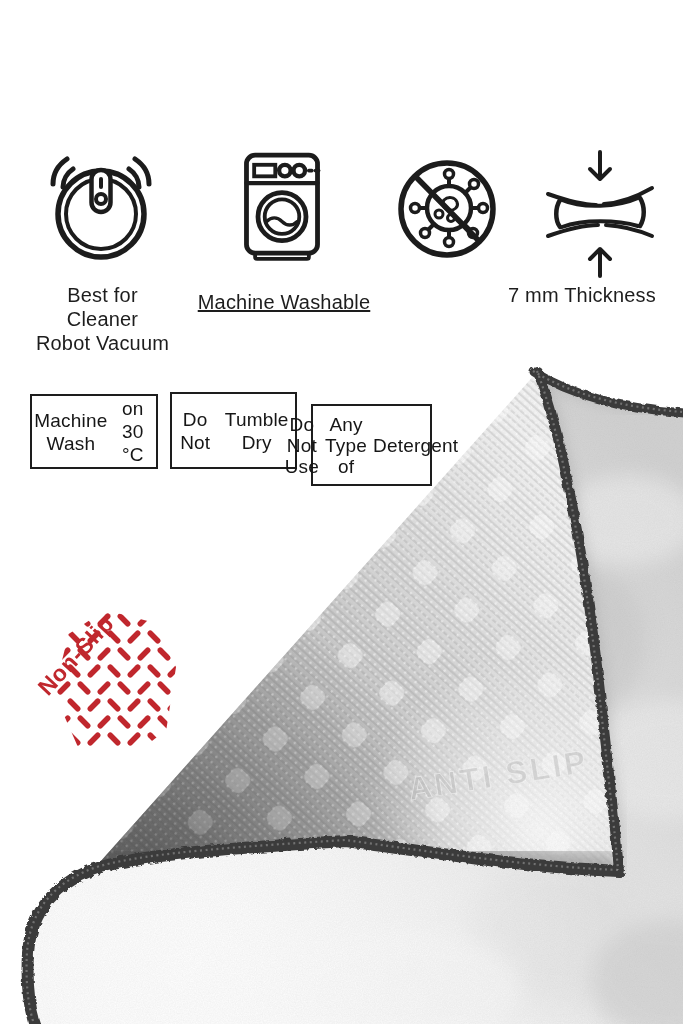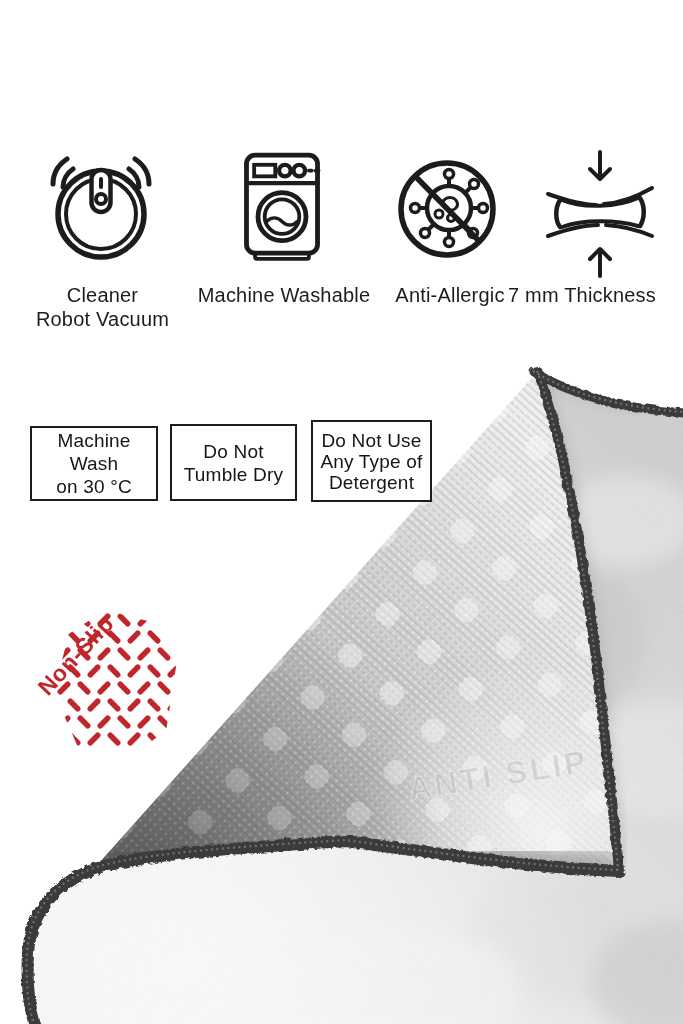--- a/index.html
+++ b/index.html
@@ -8,22 +8,22 @@
     font-family:"Liberation Sans",sans-serif;color:#1b1b1b;
   }
   .abs{position:absolute;}
   svg{display:block;}
   .feature-label{
     position:absolute;text-align:center;font-size:20px;line-height:24px;
     letter-spacing:.2px;color:#1d1d1d;
   }
   .care-box{
     position:absolute;border:2.5px solid #1d1d1d;background:#ffffff;
-    display:flex;flex-direction:column;justify-content:center;align-items:center;
-    text-align:center;font-size:19px;line-height:23px;color:#161616;letter-spacing:.2px;margin-top:32px;
+    display:flex;flex-direction:row;justify-content:center;align-items:center;
+    text-align:center;font-size:19px;line-height:23px;color:#161616;letter-spacing:.2px;
   }
   .care-box.small{line-height:21px;}
   .nonslip-label{
     position:absolute;left:6px;top:642px;width:140px;text-align:center;
     font-size:23px;font-weight:bold;letter-spacing:.5px;
     transform:rotate(-47deg);color:var(--accent,#c0272d);
   }
   .nonslip-pattern{
     position:absolute;left:54px;top:610px;
     clip-path:polygon(42% 0,80% 8%,100% 38%,92% 80%,60% 100%,20% 92%,0 55%,12% 16%);
@@ -152,38 +152,39 @@
     <path d="M17,37 C17,30 21,23 27,19" stroke-width="5"></path>
     <path d="M103,34 C103,24 98,15 89,9" stroke-width="5"></path>
     <path d="M93,37 C93,30 89,23 83,19" stroke-width="5"></path>
     <circle cx="55" cy="64" r="43" stroke-width="5.5"></circle>
     <circle cx="55" cy="64" r="35" stroke-width="4"></circle>
     <rect x="45.5" y="20" width="19" height="42" rx="9.5" fill="#ffffff" stroke-width="4.5"></rect>
     <path d="M55,29 L55,37" stroke-width="4"></path>
     <circle cx="55" cy="49" r="5" stroke-width="4"></circle>
   </svg>
   <div class="feature-label" style="left:15px;top:283px;width:175px;">
+    <div>Best for</div>
     <div>Cleaner</div>
     <div>Robot Vacuum</div>
   </div>
 
   <svg class="abs" style="left:234px;top:147px;" width="96" height="122" viewBox="0 0 100 122" fill="none" stroke="#1c1c1c" stroke-linecap="round">
     <rect x="13" y="6" width="74" height="102" rx="9" stroke-width="5"></rect>
     <rect x="22" y="108" width="56" height="6" rx="2" stroke-width="4"></rect>
     <path d="M13,35 L87,35" stroke-width="4.5"></path>
     <rect x="21" y="16" width="22" height="12" stroke-width="4"></rect>
     <circle cx="53" cy="22" r="6" stroke-width="4.5"></circle>
     <circle cx="68" cy="22" r="6" stroke-width="4.5"></circle>
     <path d="M78,22 L81,22" stroke-width="4"></path>
     <path d="M85,22 L88,22" stroke-width="4"></path>
     <circle cx="50" cy="70" r="25" stroke-width="5"></circle>
     <circle cx="50" cy="70" r="18" stroke-width="4"></circle>
     <path d="M34,75 C39,70 45,70 50,75 C55,80 61,80 66,75" stroke-width="3.5"></path>
   </svg>
-  <div class="feature-label" style="left:192px;top:283px;width:184px;">
+  <div class="feature-label" style="left:192px;top:290px;width:184px;text-decoration:underline;">
     <div>Machine Washable</div>
   </div>
 
   <svg class="abs" style="left:392px;top:154px;" width="110" height="110" viewBox="0 0 110 110" fill="none" stroke="#1c1c1c" stroke-linecap="round">
     <circle cx="55" cy="55" r="46" stroke-width="5.5"></circle>
     <circle cx="57" cy="54" r="22" stroke-width="4.5"></circle>
     <path d="M57,32 L57,25" stroke-width="4"></path>
       <circle cx="57" cy="20" r="4.5" stroke-width="3.5"></circle>
     <path d="M73,39 L78,34" stroke-width="4"></path>
       <circle cx="82" cy="30" r="4.5" stroke-width="3.5"></circle>
@@ -195,23 +196,20 @@
       <circle cx="57" cy="88" r="4.5" stroke-width="3.5"></circle>
     <path d="M42,70 L37,75" stroke-width="4"></path>
       <circle cx="33" cy="79" r="4.5" stroke-width="3.5"></circle>
     <path d="M35,54 L28,54" stroke-width="4"></path>
       <circle cx="23" cy="54" r="4.5" stroke-width="3.5"></circle>
     <path d="M52,46 C56,42 63,43 65,48 C67,53 62,57 57,56 C52,55 49,50 52,46 Z" stroke-width="3"></path>
     <circle cx="47" cy="60" r="4" stroke-width="3"></circle>
     <circle cx="59" cy="64" r="3.5" stroke-width="3"></circle>
     <path d="M24,23 L87,87" stroke-width="5.5"></path>
   </svg>
-  <div class="feature-label" style="left:378px;top:283px;width:144px;">
-    <div>Anti-Allergic</div>
-  </div>
 
   <svg class="abs" style="left:538px;top:148px;" width="124" height="132" viewBox="0 0 124 132" fill="none" stroke="#1c1c1c" stroke-linecap="round" stroke-linejoin="round">
     <path d="M62,4 L62,30" stroke-width="4"></path>
     <path d="M52,21 L62,31 L72,21" stroke-width="4"></path>
     <path d="M62,128 L62,102" stroke-width="4"></path>
     <path d="M52,111 L62,101 L72,111" stroke-width="4"></path>
     <path d="M22,52 C17,60 17,72 22,79" stroke-width="4.5"></path>
     <path d="M102,50 C107,58 107,70 102,78" stroke-width="4.5"></path>
     <path d="M10,46 C30,53 45,57 58,57" stroke-width="4"></path>
     <path d="M66,56 C84,55 100,48 114,40" stroke-width="4"></path>
@@ -225,21 +223,21 @@
   </div>
 
   <div class="care-box" style="left:30px;top:394px;width:124px;height:71px;">
     <div>Machine Wash</div>
     <div>on 30 °C</div>
   </div>
   <div class="care-box" style="left:170px;top:392px;width:123px;height:73px;">
     <div>Do Not</div>
     <div>Tumble Dry</div>
   </div>
-  <div class="care-box small" style="left:311px;top:388px;width:117px;height:78px;">
+  <div class="care-box small" style="left:311px;top:404px;width:117px;height:78px;gap:6px;">
     <div>Do Not Use</div>
     <div>Any Type of</div>
     <div>Detergent</div>
   </div>
 
   <div>
     <div class="nonslip-label">Non-Slip</div>
     <svg class="nonslip-pattern" width="122" height="150" viewBox="0 0 122 150">
         <rect x="2" y="7.25" width="16" height="5.5" rx="2.75" fill="#c0272d" transform="rotate(-45 10 10)"></rect>
         <rect x="22" y="7.25" width="16" height="5.5" rx="2.75" fill="#c0272d" transform="rotate(45 30 10)"></rect>

